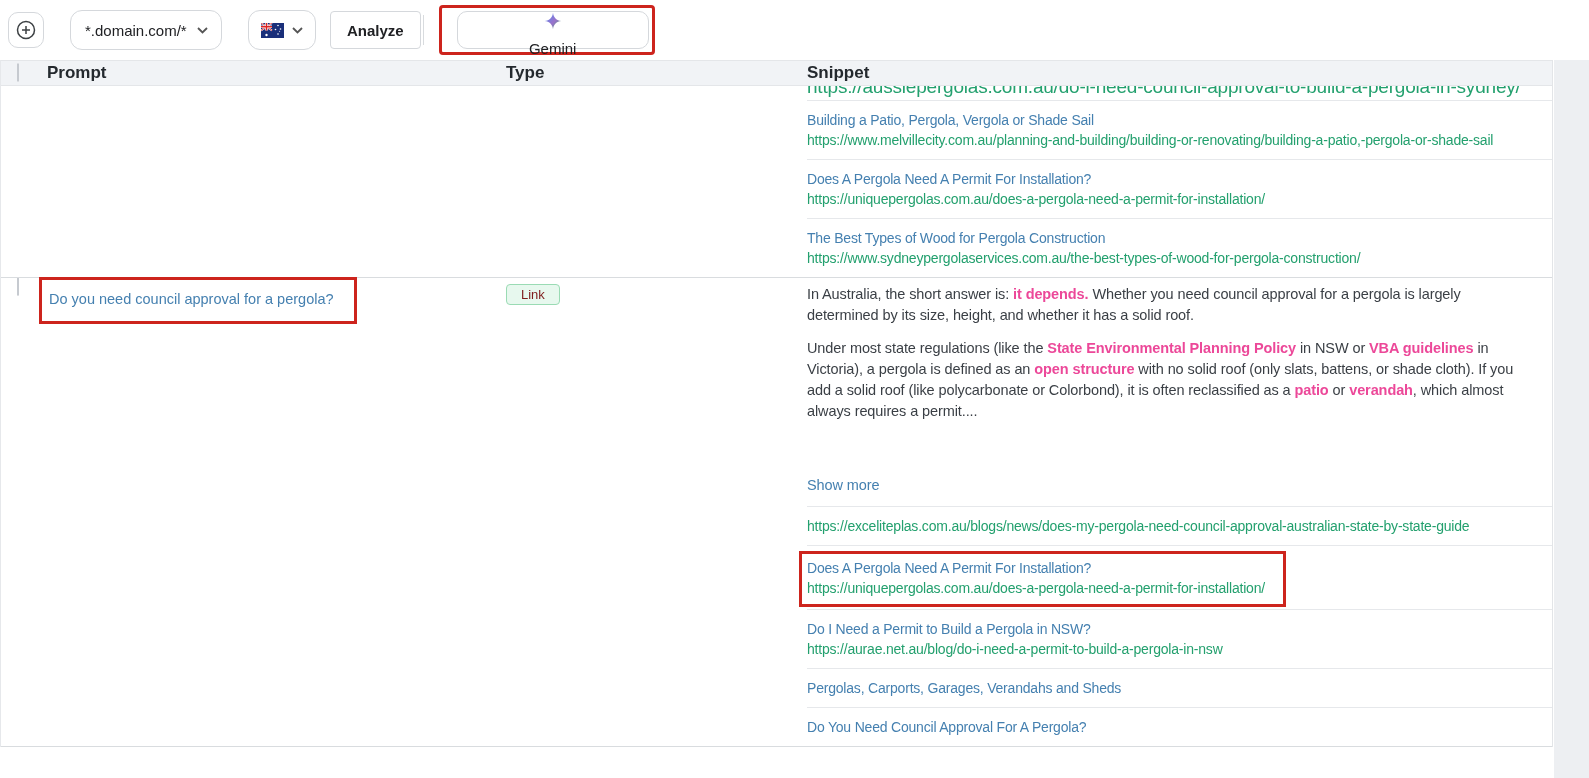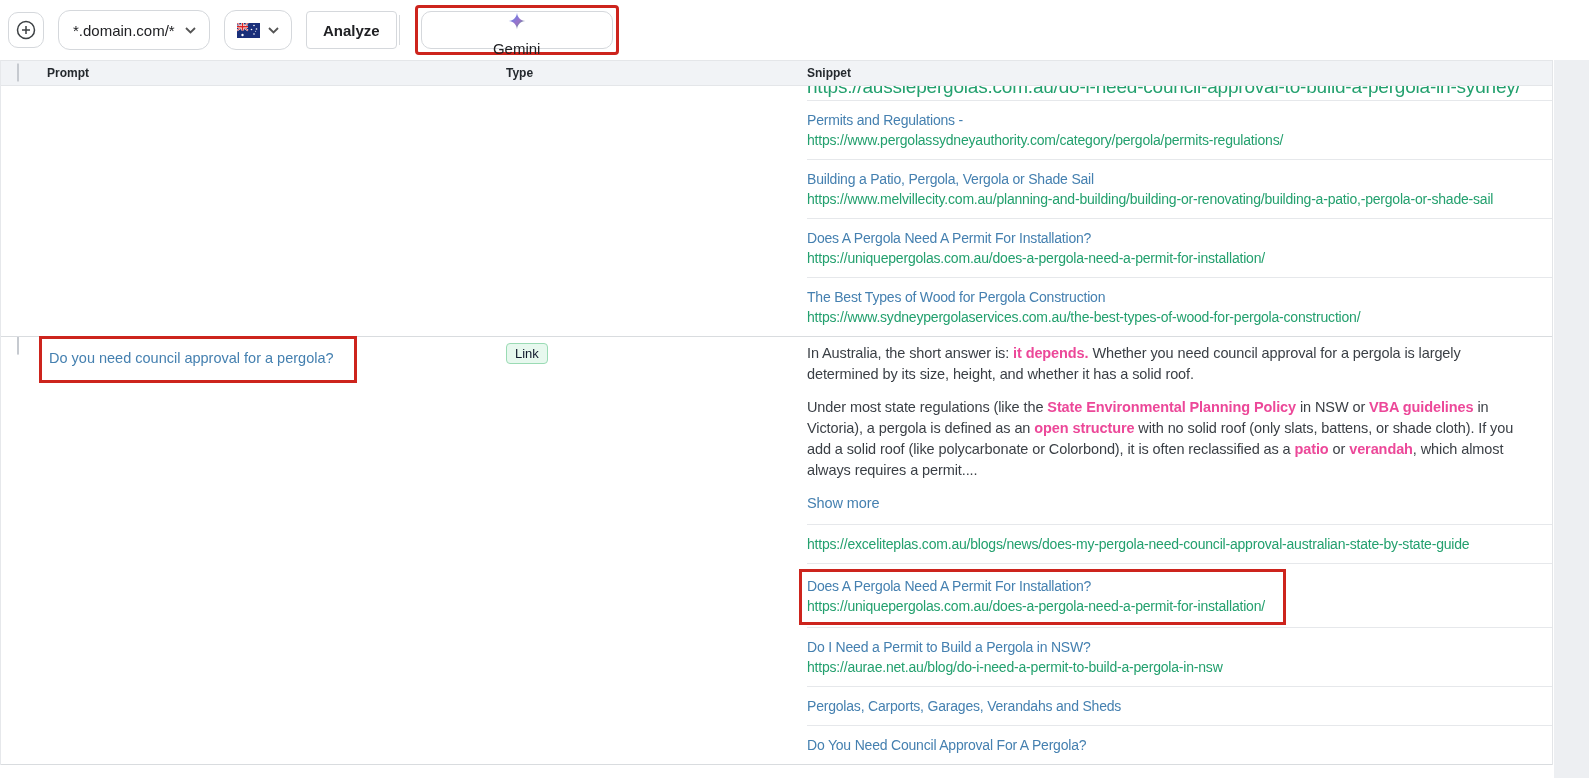--- a/index.html
+++ b/index.html
@@ -5,55 +5,55 @@
   * { margin:0; padding:0; box-sizing:border-box; }
   html,body { width:1589px; height:778px; background:#fff; overflow:hidden;
     font-family:"Liberation Sans","DejaVu Sans",sans-serif; color:#33373b; }
 
   
   .toolbar { display:flex; align-items:center; height:60px; padding-left:8px; background:#fff; }
   .tb-gap { margin-right:14px; }
   .btn, .dd, .inp { background:#fff; border:1px solid #d5d8dc; border-radius:12px; height:40px;
     display:inline-flex; align-items:center; font-size:15px; color:#202124; }
   .icon-btn { width:36px; height:36px; border-radius:10px; justify-content:center; }
-  .dd { padding:0 14px; gap:10px; }
+  .dd { padding:0 14px; gap:10px;margin-left:12px; }
   .inp { width:236px; padding:0 12px 0 14px; justify-content:space-between; }
   .analyze { padding:0 16px; font-weight:700; border-radius:4px; height:38px; }
   .vdiv { width:1px; height:30px; background:#d8dbde; margin:0 15px 0 2px; }
   .redbox-inline { border:3px solid #cd241d; border-radius:4px; padding:3px; display:inline-flex; }
   .gemini-dd { border-radius:10px; height:38px; padding:0 14px; gap:10px; width:192px; justify-content:flex-start;flex-direction:column; }
   .gemini-dd .chev { margin-left:auto; }
   svg { display:block; }
 
   
   .table-wrap { position:relative; width:1553px; border-left:1px solid #e6e8eb; border-right:1px solid #e3e5e8; }
   .gutter { position:absolute; left:1554px; top:60px; width:35px; height:718px; background:#edeff2; }
   .grid { display:grid; grid-template-columns:46px 459px 285px 1fr; }
   .thead { background:#f1f3f6; border-top:1px solid #e4e6e9; border-bottom:1px solid #e4e6e9; height:26px; align-items:center; }
-  .th { font-size:12px; font-weight:700; color:#24292e; }
+  .th { font-size:17px; font-weight:700; color:#24292e; }
   .th.snip { padding-left:16px; }
   .cb { width:18px; height:18px; border:1.5px solid #c6cad0; border-radius:5px; background:#fff; }
   .cb-cell { padding-left:16px; }
   .row { border-bottom:1px solid #d9dcdf; }
   .row-cb { margin-top:10px; }
 
   .prompt-cell { padding-top:0; }
   .red-box-prompt { display:inline-block; border:3px solid #cd241d; margin:-1px 0 0 -8px; padding:10px 20px 13px 7px; }
   .prompt-link { font-size:14.5px; color:#4580b0; cursor:pointer; }
 
   .type-cell { padding-top:6px; }
-  .badge { display:inline-block; font-size:13px; color:#0f172a; background:#e7f8ee;
-    border:1px solid #9adbb4; border-radius:4px; padding:2px 8px; }
+  .badge { display:inline-block; font-size:13px; color:#7f1d1d; background:#e7f8ee;
+    border:1px solid #9adbb4; border-radius:4px; padding:2px 14px; }
 
   .snippet-cell { padding:0 0 0 16px; font-size:14.5px; line-height:21px; letter-spacing:-0.1px; }
   .clipped { height:12px; overflow:hidden; margin-bottom:2px; }
   .clipped span { display:block; margin-top:-9px; line-height:20px; font-size:19px; letter-spacing:-0.2px; color:#23a06e; white-space:nowrap; }
   .para { margin:6px 16px 12px 0; color:#3a3f45; }
   .para b { color:#ec4899; }
-  .show-more { color:#4580b0; cursor:pointer; display:inline-block; margin-bottom:10px; }
+  .show-more { color:#4580b0; cursor:pointer; display:inline-block; margin-bottom:10px;margin-top:41px; }
   .result { border-top:1px solid #e6e8eb; padding:9px 0 8px; }
   .result-inner { display:inline-block; }
   .res-title, .res-url { display:block; font-size:14px; line-height:20px; letter-spacing:-0.2px;
     white-space:nowrap; text-decoration:none; cursor:pointer; }
   .res-title { color:#4580b0; }
   .res-url { color:#23a06e; }
   .red-box-result { border:3px solid #cd241d; margin:-4px 0 -6px -8px; padding:4px 18px 6px 5px; }
 </style>
 </head>
 <body>
@@ -152,26 +152,20 @@
     <div class="prompt-cell">
       
     </div>
     <div class="type-cell"></div>
     <div class="snippet-cell">
           <div class="clipped">
             <span>https://aussiepergolas.com.au/do-i-need-council-approval-to-build-a-pergola-in-sydney/</span>
           </div>
           <div class="result">
     <div class="result-inner">
-      <a class="res-title">Permits and Regulations -</a>
-      <a class="res-url">https://www.pergolassydneyauthority.com/category/pergola/permits-regulations/</a>
-    </div>
-  </div>
-          <div class="result">
-    <div class="result-inner">
       <a class="res-title">Building a Patio, Pergola, Vergola or Shade Sail</a>
       <a class="res-url">https://www.melvillecity.com.au/planning-and-building/building-or-renovating/building-a-patio,-pergola-or-shade-sail</a>
     </div>
   </div>
           <div class="result">
     <div class="result-inner">
       <a class="res-title">Does A Pergola Need A Permit For Installation?</a>
       <a class="res-url">https://uniquepergolas.com.au/does-a-pergola-need-a-permit-for-installation/</a>
     </div>
   </div>

